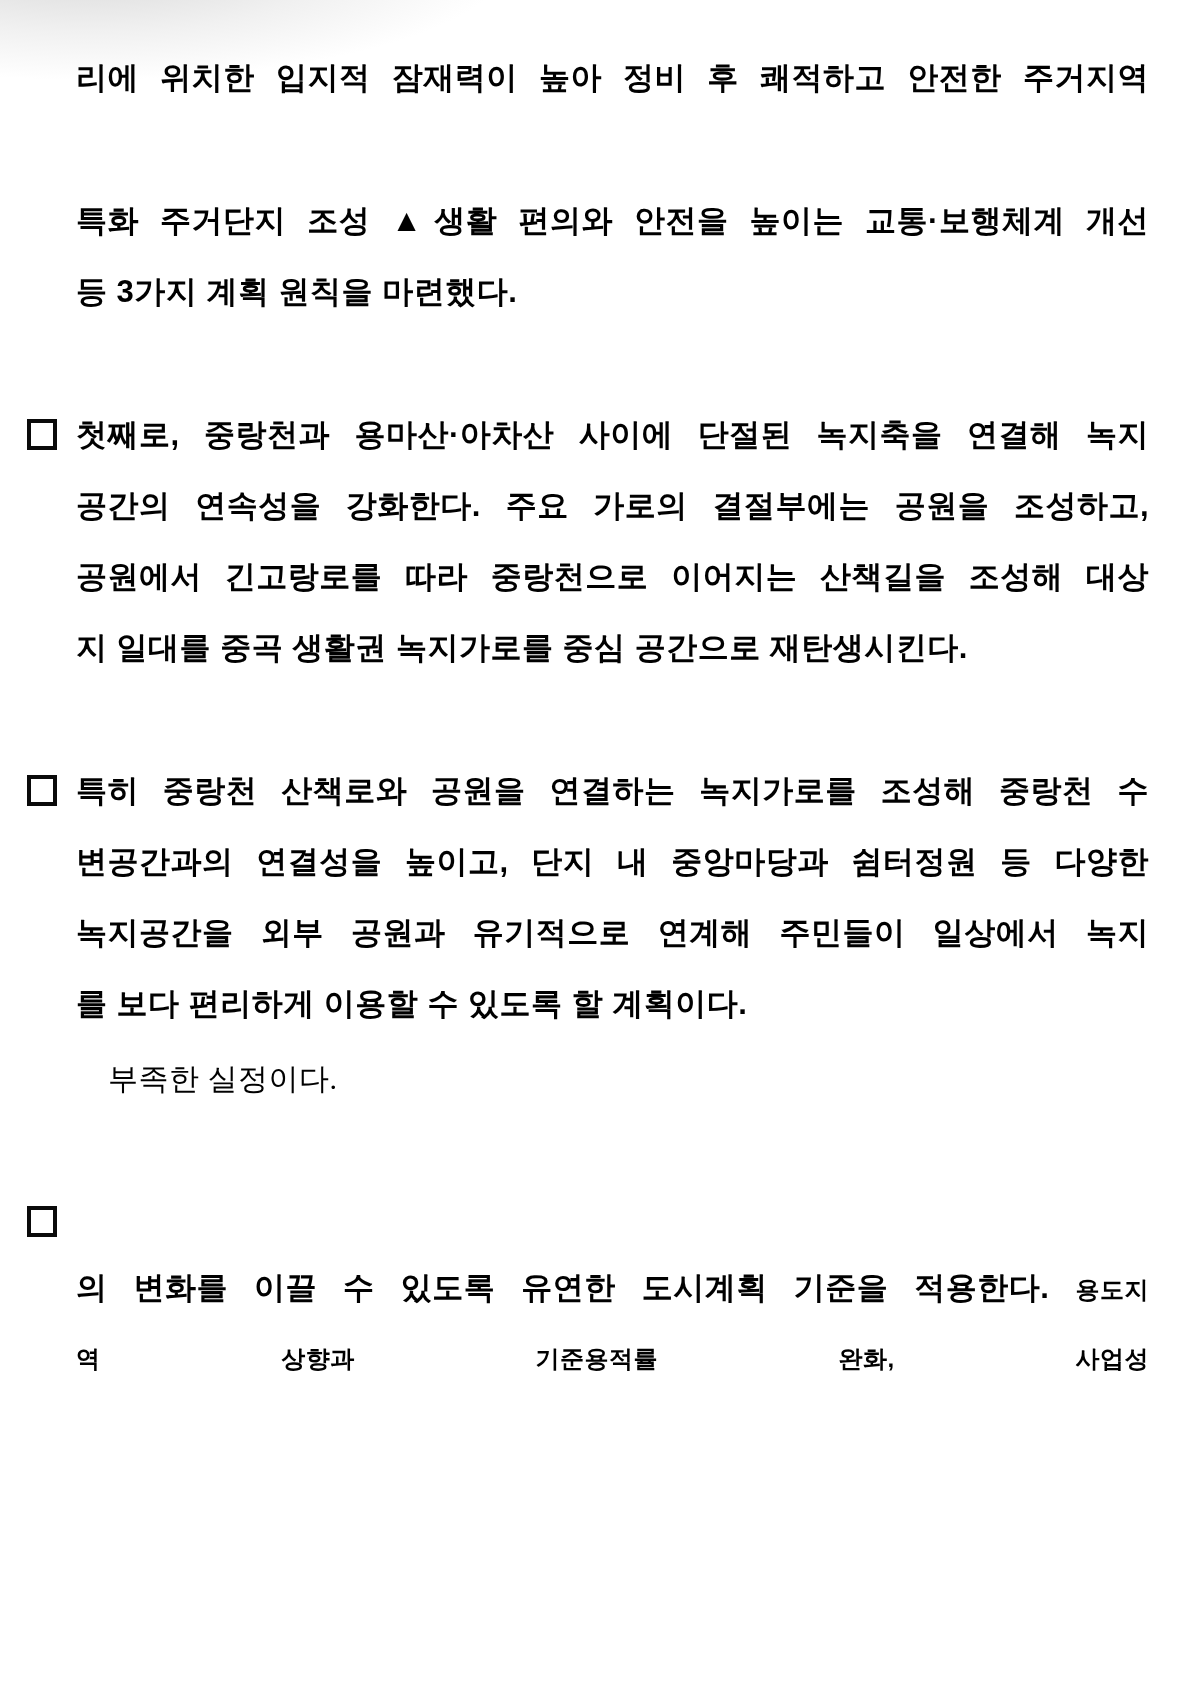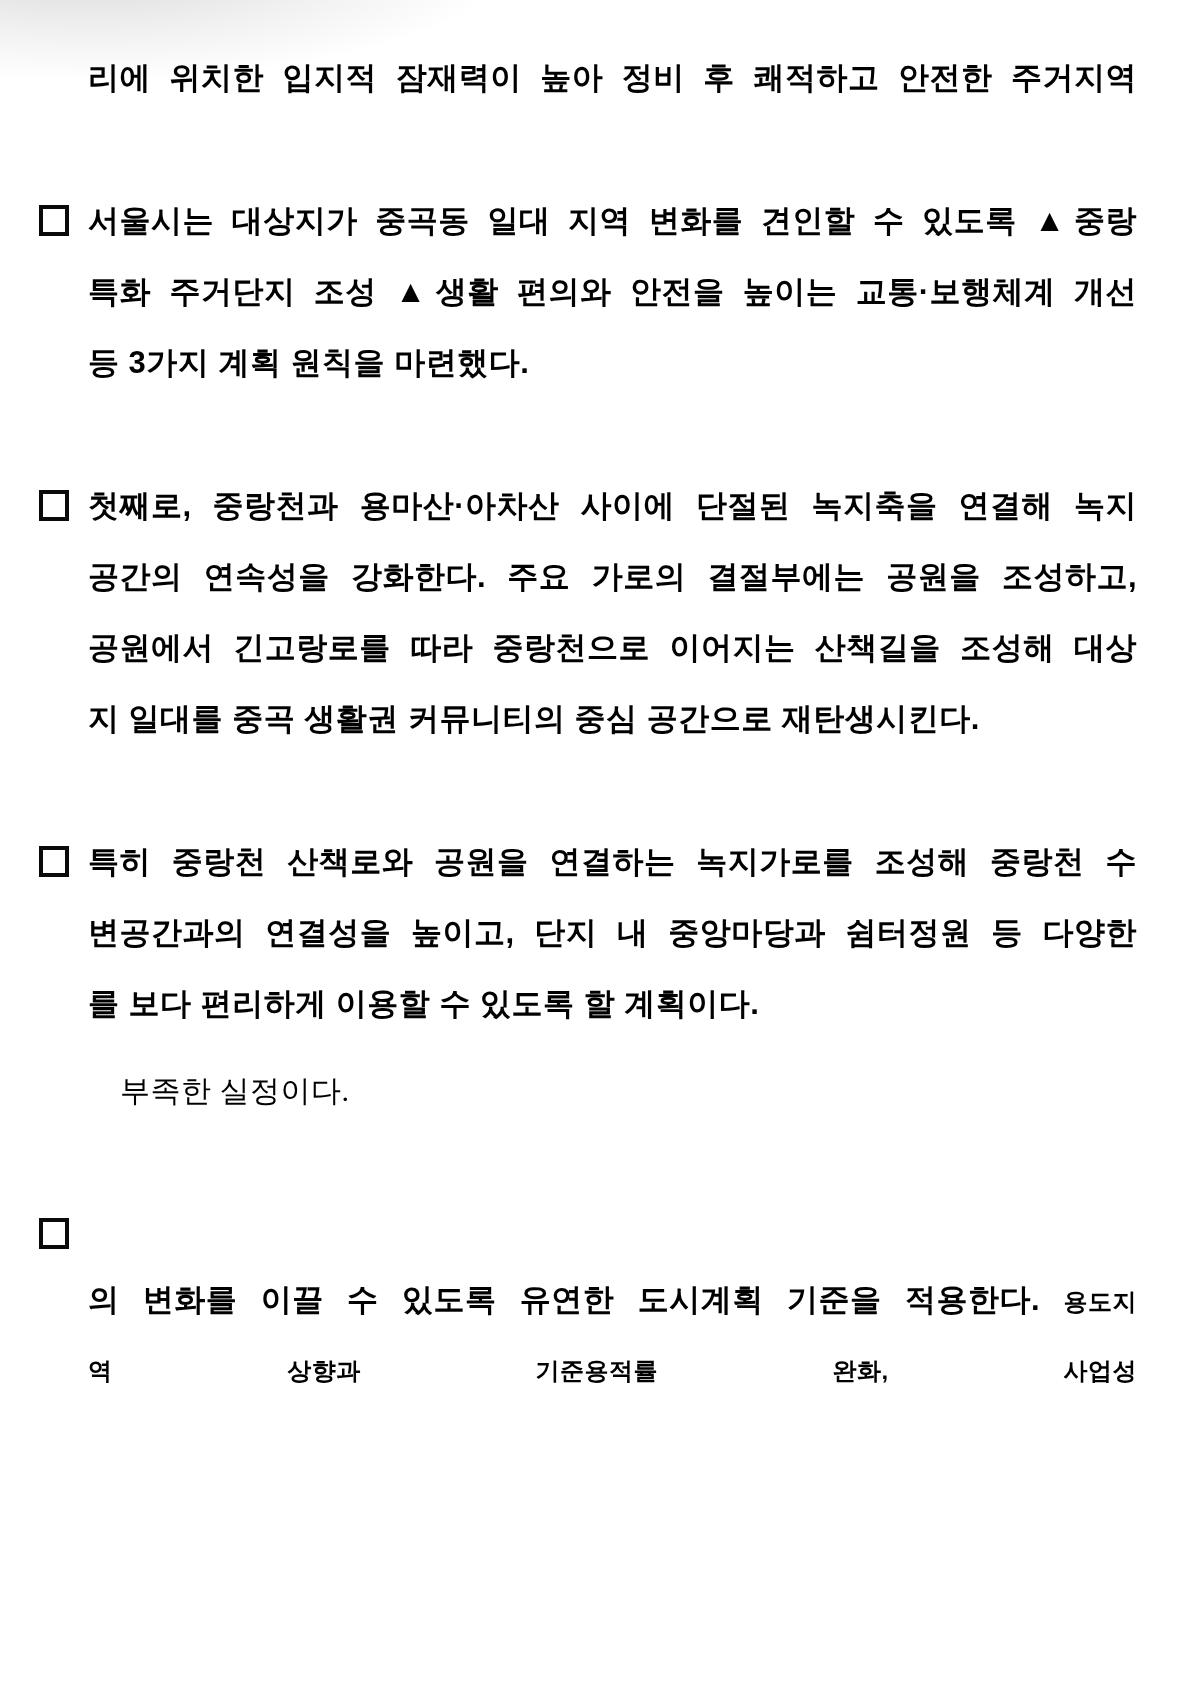--- a/index.html
+++ b/index.html
@@ -25,21 +25,21 @@
                 rgba(255,255,255,0) 75%);
     pointer-events: none;
   }
   .doc {
     position: relative;
     margin-left: 23px;
     width: 1130px;
     padding-top: 45px;
     color: #000000;
   }
-  .para { margin: 16px; }
+  .para { margin: 4px; }
   .para--main { margin-top: 72px; }
   .para--sub  { margin-top: 4px; }
   .para:first-child { margin-top: 0; }
 
   .line {
     position: relative;
     min-height: 66px;
     line-height: 66px;
     text-align: justify;
     text-align-last: left;
@@ -91,33 +91,33 @@
 </head>
 <body>
 
 <div class="scan-shadow"></div>
 
 <div class="doc">
     <div class="para para--cont">
       <div class="line line--justify"><span class="seg seg-g">리에 위치한 입지적 잠재력이 높아 정비 후 쾌적하고 안전한 주거지역</span></div>
     </div>
     <div class="para para--main">
-      <div class="line line--justify"><span class="bullet bullet--square"></span><span class="seg seg-g">서울시는 대상지가 중곡동 일대 지역 변화를 견인할 수 있도록 ▲중랑</span></div>
       <div class="line line--justify"><span class="seg seg-g">특화 주거단지 조성 ▲생활 편의와 안전을 높이는 교통·보행체계 개선</span></div>
       <div class="line"><span class="seg seg-g">등 3가지 계획 원칙을 마련했다.</span></div>
     </div>
     <div class="para para--main">
       <div class="line line--justify"><span class="bullet bullet--square"></span><span class="seg seg-g">첫째로, 중랑천과 용마산·아차산 사이에 단절된 녹지축을 연결해 녹지</span></div>
       <div class="line line--justify"><span class="seg seg-g">공간의 연속성을 강화한다. 주요 가로의 결절부에는 공원을 조성하고,</span></div>
       <div class="line line--justify"><span class="seg seg-g">공원에서 긴고랑로를 따라 중랑천으로 이어지는 산책길을 조성해 대상</span></div>
-      <div class="line"><span class="seg seg-g">지 일대를 중곡 생활권 커뮤니티의 중심 공간으로 재탄생시킨다.</span></div>
+      <div class="line"><span class="seg seg-g">지 일대를 중곡 생활권 녹지가로를 중심 공간으로 재탄생시킨다.</span></div>
     </div>
     <div class="para para--main">
       <div class="line line--justify"><span class="bullet bullet--square"></span><span class="seg seg-g">특히 중랑천 산책로와 공원을 연결하는 녹지가로를 조성해 중랑천 수</span></div>
       <div class="line line--justify"><span class="seg seg-g">변공간과의 연결성을 높이고, 단지 내 중앙마당과 쉼터정원 등 다양한</span></div>
+      <div class="line line--justify"><span class="seg seg-g">녹지공간을 외부 공원과 유기적으로 연계해 주민들이 일상에서 녹지</span></div>
       <div class="line"><span class="seg seg-g">를 보다 편리하게 이용할 수 있도록 할 계획이다.</span></div>
     </div>
     <div class="para para--sub">
       <div class="line"><span class="seg seg-s">부족한 실정이다.</span></div>
     </div>
     <div class="para para--main">
       <div class="line line--justify"><span class="bullet bullet--square"></span></div>
       <div class="line line--justify"><span class="seg seg-g">의 변화를 이끌 수 있도록 유연한 도시계획 기준을 적용한다. </span><span class="seg seg-gs">용도지</span></div>
       <div class="line line--justify"><span class="seg seg-gs">역 상향</span><span class="seg seg-gs">과 기준용적률 완화</span><span class="seg seg-gs">, 사업성</span></div>
     </div>

